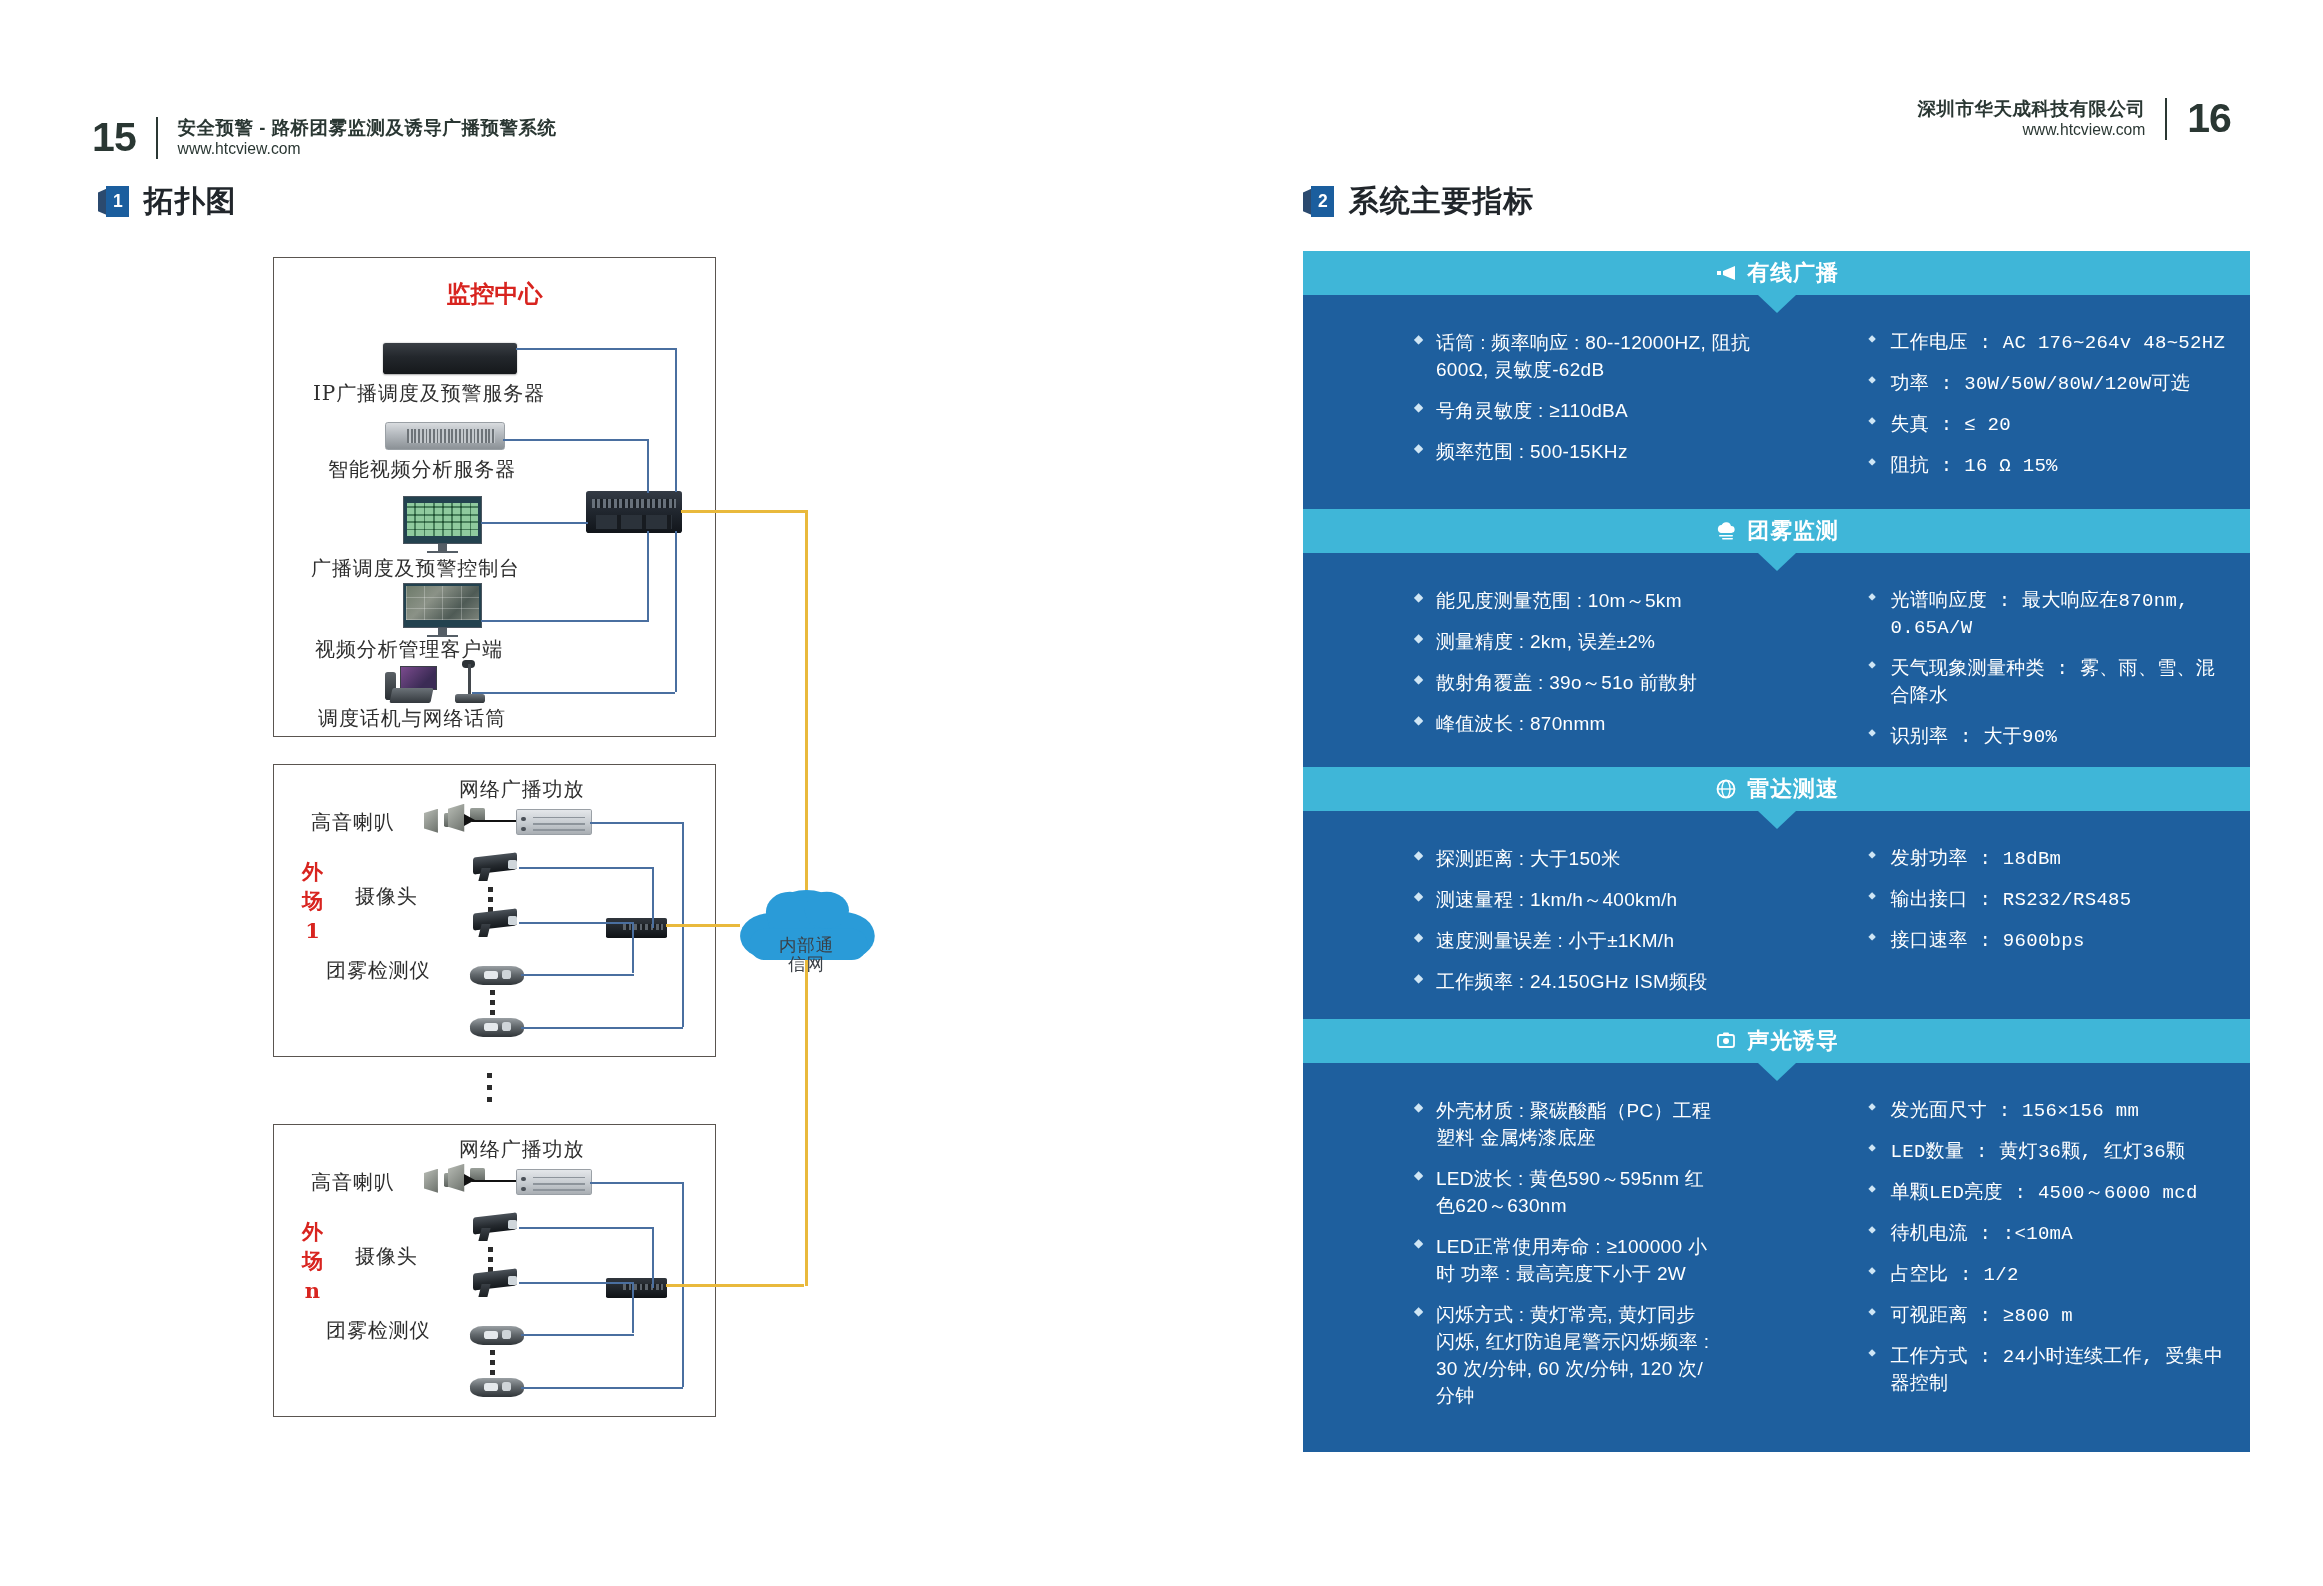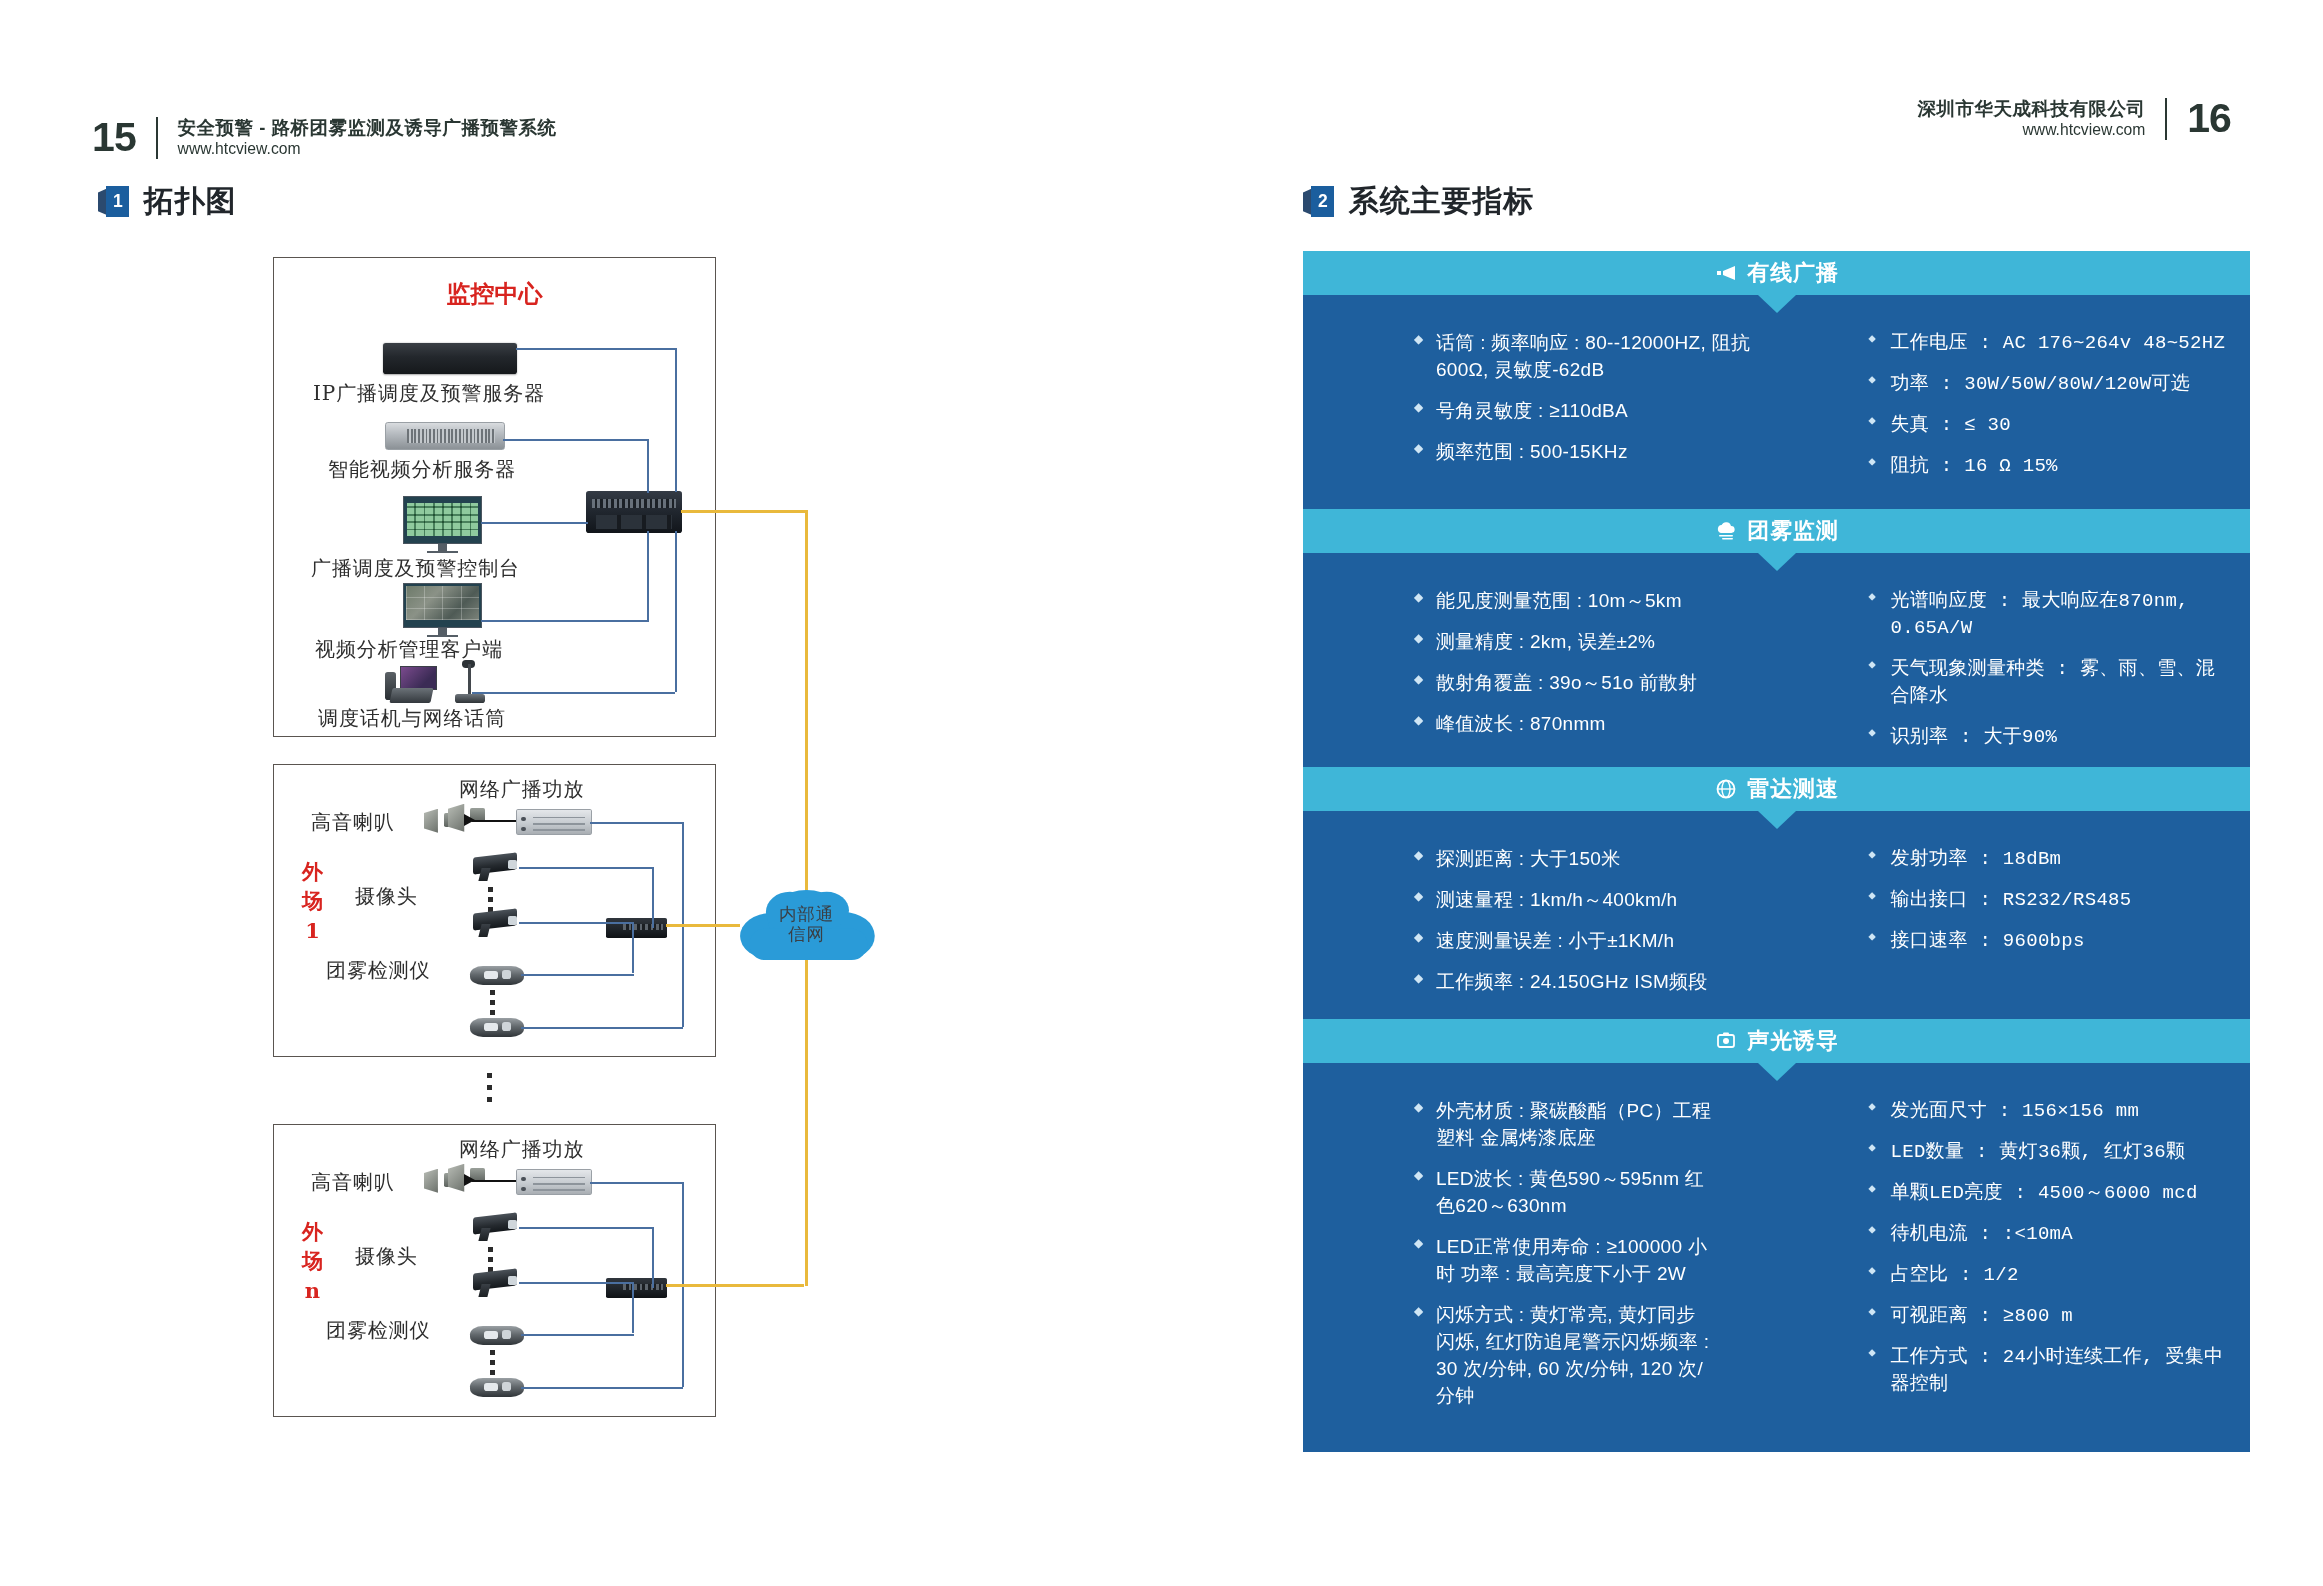--- a/index.html
+++ b/index.html
@@ -186,21 +186,21 @@
   .arrow-head {
     position: absolute; width: 0; height: 0;
     border-top: 6.5px solid transparent; border-bottom: 6.5px solid transparent;
     border-right: 11px solid #111;
   }
 
   .cloud { position: absolute; }
   .cloud svg { display: block; }
   .cloud .ctxt {
     position: absolute; inset: 0; display: flex; flex-direction: column;
-    align-items: center; justify-content: center;
+    align-items: center; justify-content: flex-end;
     color: #3a3f45; font-size: 17.5px; line-height: 1.12; letter-spacing: 0.9px;
     font-family: "DejaVu Serif","Liberation Serif",serif;
   }
 
   
   .panel { position: absolute; left: 1303px; width: 947px; }
   .panel-head {
     position: relative; height: 44px; background: #3fb6d8;
     display: flex; align-items: center; justify-content: center; gap: 9.2px;
   }
@@ -529,21 +529,21 @@
     </div>
     <div class="panel-body">
       <div class="col">
         <div class="spec">话筒 : 频率响应 : 80--12000HZ,  阻抗600Ω, 灵敏度-62dB</div>
         <div class="spec">号角灵敏度 : ≥110dBA</div>
         <div class="spec">频率范围 : 500-15KHz</div>
       </div>
       <div class="col right">
         <div class="spec">工作电压 : AC 176~264v 48~52HZ</div>
         <div class="spec">功率 : 30W/50W/80W/120W可选</div>
-        <div class="spec">失真 : ≤ 30</div>
+        <div class="spec">失真 : ≤ 20</div>
         <div class="spec">阻抗 : 16 Ω 15%</div>
       </div>
     </div>
   </div>
 
   <div class="panel" style="top:509px;">
     <div class="panel-head">
       <svg class="picon" viewBox="0 0 24 24">
         <path fill="#ffffff" d="M7 14 a4 4 0 0 1 0.6 -7.9 A5 5 0 0 1 17 7 a3.5 3.5 0 0 1 0.3 7 Z"></path>
         <rect x="5" y="16" width="14" height="1.6" rx=".8" fill="#ffffff"></rect>

